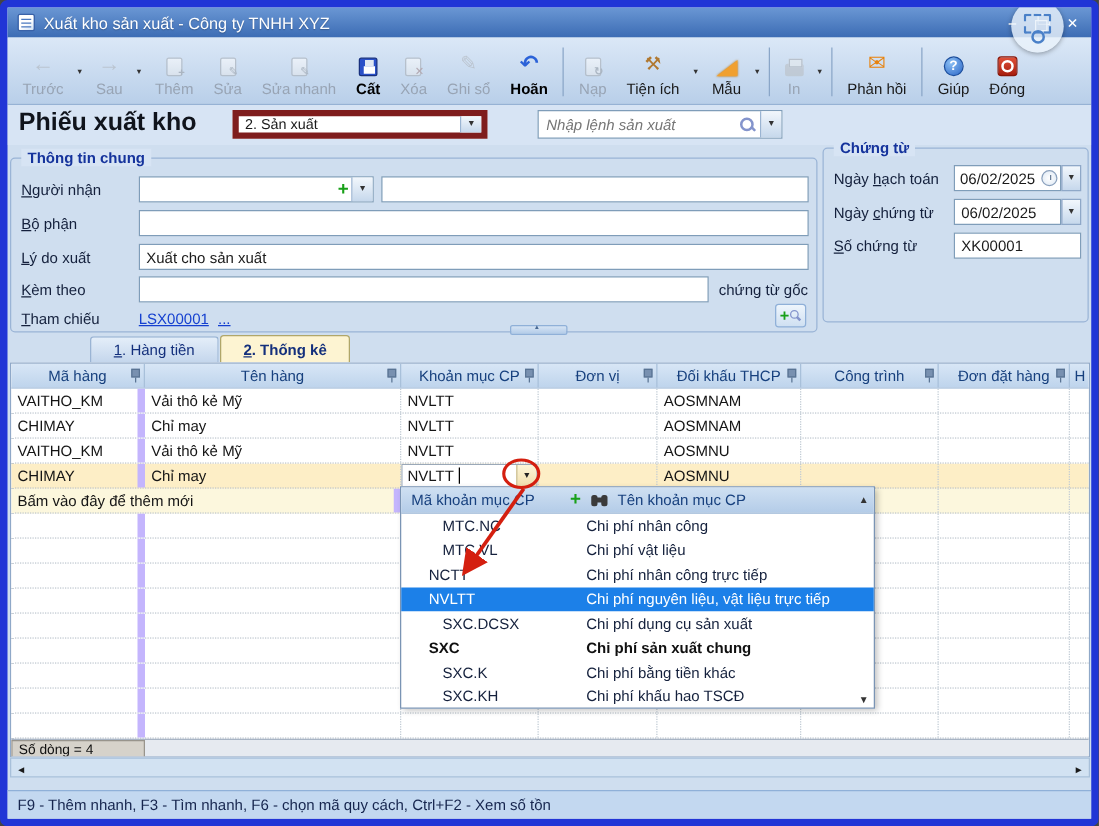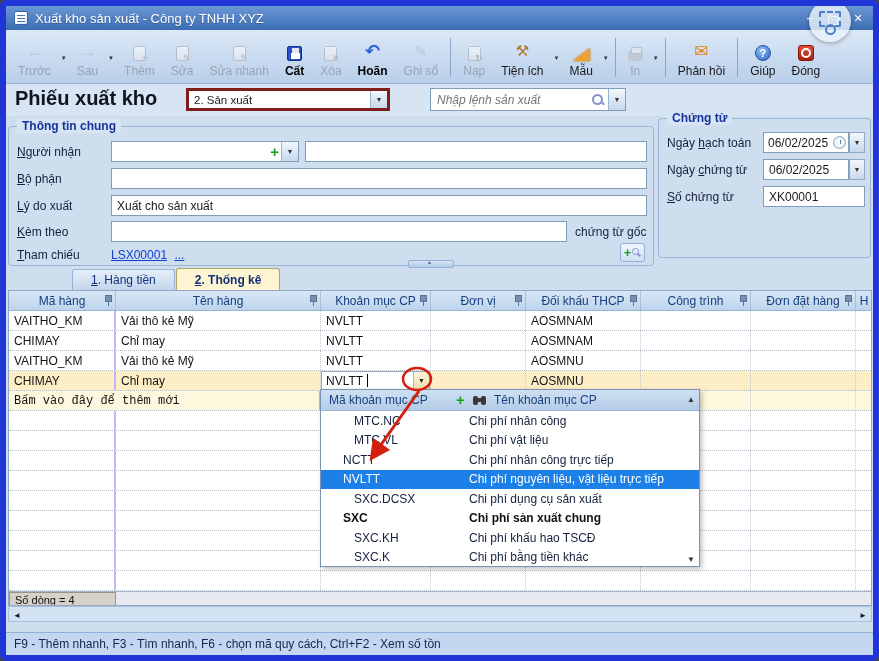--- a/index.html
+++ b/index.html
@@ -54,21 +54,21 @@
   .i-print::before { content:""; position:absolute; left:3px; top:-4px; width:9px; height:5px; background:#e8ecf0; border:1px solid #a0aab6; }
   .i-feedback::before { content:"✉"; font-size:17px; color:#e8820c; }
   .i-help { width:16px; height:16px; border-radius:50%; background:radial-gradient(circle at 35% 30%,#8cc0f4,#2a66c8); border:1px solid #1c4e9c; color:#fff; font-size:11px; font-weight:bold; display:flex; align-items:center; justify-content:center; }
   .i-help::before { content:"?"; }
   .i-close { width:16px; height:16px; border-radius:3px; background:linear-gradient(#e05038,#a81e0e); border:1px solid #8a1608; display:flex; align-items:center; justify-content:center; }
   .i-close::before { content:""; width:6px; height:6px; border:2px solid #fff; border-radius:50%; }
 
   
   .doc-header { position:absolute; left:0; top:78px; right:0; height:32px; background:#d7e4f4; }
   .page-title { position:absolute; left:9px; top:3px; font-size:20px; font-weight:bold; color:#10141c; }
-  .combo { position:absolute; background:#fff; border:3px solid #7f1d1d; display:flex; align-items:center; }
+  .combo { position:absolute; background:#fff; border:5px solid #7f1d1d; display:flex; align-items:center; }
   .combo .val { flex:1; padding:0 5px; font-size:11.5px; overflow:hidden; white-space:nowrap; }
   .drop-btn { width:17px; align-self:stretch; background:linear-gradient(#f2f7fc,#c6d8ec); border-left:1px solid #9ab4d2; display:flex; align-items:center; justify-content:center; }
   .drop-btn::before { content:"▼"; font-size:7px; color:#333; }
   .search-box { position:absolute; background:#fff; border:1px solid #7f9db9; display:flex; align-items:center; }
   .search-box input { flex:1; border:0; outline:0; font-style:italic; color:#9aa2ae; font-size:12px; padding:0 6px; font-family:inherit; background:transparent; min-width:0; }
   .mag { width:14px; height:14px; position:relative; margin:0 3px; }
   .mag::before { content:""; position:absolute; left:1px; top:1px; width:7px; height:7px; border:2px solid #8494cc; border-radius:50%; }
   .mag::after { content:""; position:absolute; left:9px; top:9px; width:5px; height:2px; background:#8494cc; transform:rotate(45deg); border-radius:1px; }
 
   
@@ -100,21 +100,21 @@
   .grid { position:absolute; left:2px; top:284px; width:864px; height:316px; background:#fff; border:1px solid #8fa8c8; overflow:hidden; }
   .g-head { display:flex; height:20px; background:linear-gradient(#d8e6f6,#bed4ec); border-bottom:1px solid #9ab6d6; }
   .g-th { display:flex; align-items:center; justify-content:center; gap:3px; color:#17407e; border-right:1px solid #a8c0da; font-size:12px; overflow:hidden; white-space:nowrap; flex:none; position:relative; }
   .pin { width:9px; height:12px; position:absolute; right:2px; top:4px; }
   .pin::before { content:""; position:absolute; left:1px; top:0; width:5px; height:5px; background:#7890b0; border:1px solid #5a7494; }
   .pin::after { content:""; position:absolute; left:4px; top:7px; width:1px; height:4px; background:#5a7494; }
   .g-tr { display:flex; height:20px; border-bottom:1px dotted #b4bec8; background:#fff; }
   .g-tr.active { background:var(--active-row,#fdeec6); }
   .g-tr.addrow { background:#fcf7dd; }
   .g-td { flex:none; padding:0 5px; display:flex; align-items:center; border-right:1px dotted #c0cad4; overflow:hidden; white-space:nowrap; font-size:12px; color:#141414; position:relative; }
-  .g-td.frozen { border-right:2px solid #c4b5fd; }
+  .g-td.frozen { border-right:6px solid #c4b5fd; }
   .g-tr.empty .g-td { color:transparent; }
   .edit-wrap { position:absolute; inset:0; background:#fff; border:1px solid #9aa8b8; display:flex; align-items:center; }
   .edit-text { padding:0 4px; }
   .caret-bar { width:1px; height:13px; background:#000; }
   .dd-btn { margin-left:auto; width:16px; height:18px; background:linear-gradient(#fdf6d8,#f0ddaa); border-left:1px solid #c8b880; display:flex; align-items:center; justify-content:center; }
   .dd-btn::before { content:"▼"; font-size:7px; color:#222; }
   .g-footer { display:flex; height:16px; background:#e6eaf0; border-top:1px solid #a8b4c4; }
   .g-footer .cell { width:107px; background:#d6d2ca; border:1px solid #98948c; display:flex; align-items:center; padding:0 5px; font-size:11px; color:#101010; }
   .hscroll { position:absolute; left:2px; top:600px; width:864px; height:16px; background:#d2e2f2; border:1px solid #a8c0da; display:flex; align-items:center; justify-content:space-between; padding:0 4px; }
   .sb-left::before { content:"◄"; font-size:8px; color:#1a1a1a; }
@@ -187,27 +187,27 @@
           <span class="tb-label">Sửa nhanh</span>
         </div>
         <div class="tb-item bold">
           <span class="tbi i-save"></span>
           <span class="tb-label">Cất</span>
         </div>
         <div class="tb-item disabled">
           <span class="tbi i-delete i-doc"></span>
           <span class="tb-label">Xóa</span>
         </div>
+        <div class="tb-item disabled">
+          <span class="tbi i-post"></span>
+          <span class="tb-label">Ghi sổ</span>
+        </div>
         <div class="tb-item bold">
           <span class="tbi i-undo"></span>
           <span class="tb-label">Hoãn</span>
-        </div>
-        <div class="tb-item disabled">
-          <span class="tbi i-post"></span>
-          <span class="tb-label">Ghi sổ</span>
         </div>
         <div class="tb-sep"></div>
         <div class="tb-item disabled">
           <span class="tbi i-reload i-doc"></span>
           <span class="tb-label">Nạp</span>
         </div>
         <div class="tb-item">
           <span class="tbi i-utilities"></span>
           <span class="tb-label">Tiện ích</span>
         </div>
@@ -386,21 +386,21 @@
               <span class="dd-btn"></span>
             </div>
           </div>
           <div class="g-td" style="width: 95px;"></div>
           <div class="g-td" style="width: 115px;">AOSMNU</div>
           <div class="g-td" style="width: 110px;"></div>
           <div class="g-td" style="width: 105px;"></div>
           <div class="g-td" style="width: 17px;"></div>
         </div>
         <div class="g-tr addrow">
-          <div class="g-td frozen" style="width: 312px; font-family: Liberation Mono, monospace;">Bấm vào đây để thêm mới</div>
+          <div class="g-td frozen" style="width: 312px;">Bấm vào đây để thêm mới</div>
           <div class="g-td" style="width: 110px;"></div>
           <div class="g-td" style="width: 95px;"></div>
           <div class="g-td" style="width: 115px;"></div>
           <div class="g-td" style="width: 110px;"></div>
           <div class="g-td" style="width: 105px;"></div>
           <div class="g-td" style="width: 17px;"></div>
         </div>
         <div class="g-tr empty">
           <div class="g-td frozen" style="width: 107px;"></div>
           <div class="g-td" style="width: 205px;"></div>
@@ -527,26 +527,26 @@
           </div>
           <div class="pp-row indent">
             <span class="code">SXC.DCSX</span>
             <span class="name">Chi phí dụng cụ sản xuất</span>
           </div>
           <div class="pp-row bold">
             <span class="code">SXC</span>
             <span class="name">Chi phí sản xuất chung</span>
           </div>
           <div class="pp-row indent">
+            <span class="code">SXC.K</span>
+            <span class="name">Chi phí bằng tiền khác</span>
+          </div>
+          <div class="pp-row indent">
             <span class="code">SXC.KH</span>
             <span class="name">Chi phí khấu hao TSCĐ</span>
-          </div>
-          <div class="pp-row indent">
-            <span class="code">SXC.K</span>
-            <span class="name">Chi phí bằng tiền khác</span>
           </div>
         </div>
       <div class="pp-rail">
         <span class="sb-up"></span>
         <span class="sb-down"></span>
       </div>
     </div>
 
     <div class="statusbar">
       <span>F9 - Thêm nhanh, F3 - Tìm nhanh, F6 - chọn mã quy cách, Ctrl+F2 - Xem số tồn</span>

